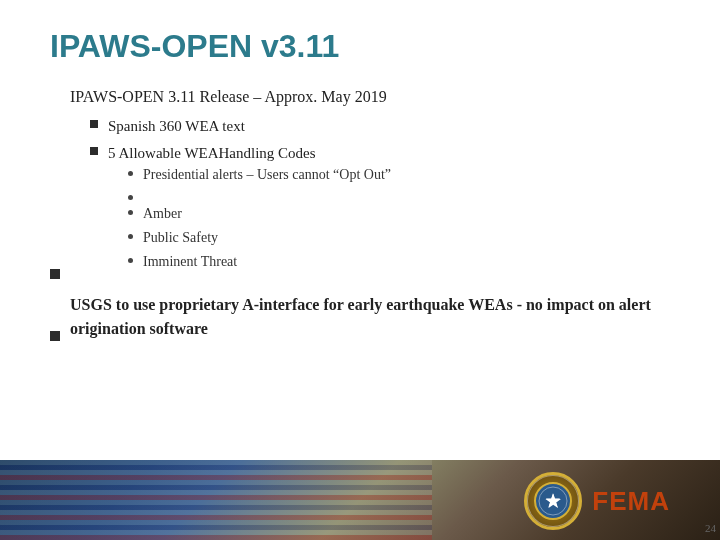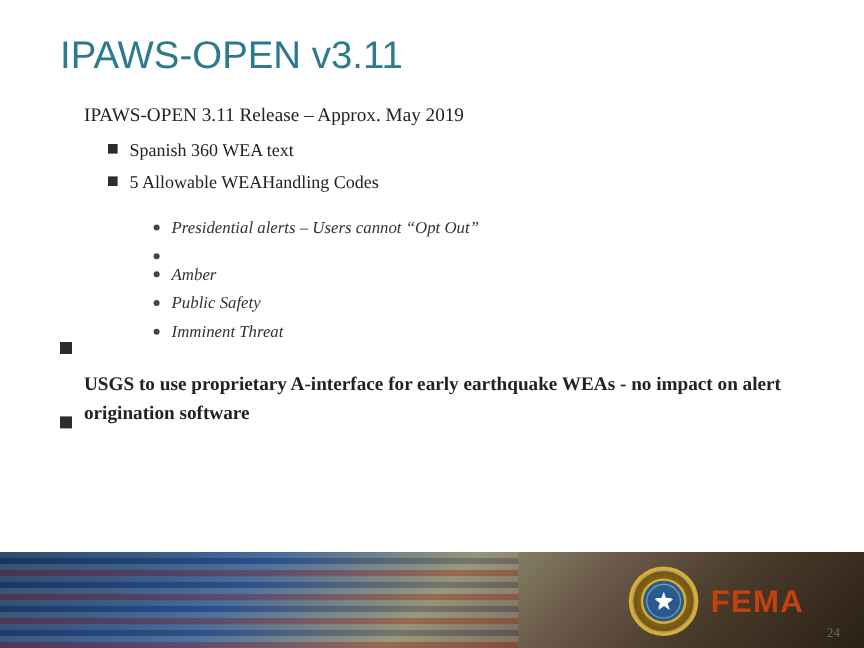--- a/index.html
+++ b/index.html
@@ -21,21 +21,21 @@
       position: relative;
     }
 
     .content-area {
       flex: 1;
       padding: 28px 50px 10px 50px;
     }
 
     .slide-title {
       font-size: 32px;
-      font-weight: normal;
+      font-weight: bold;
       color: #2c7b8c;
       margin-bottom: 20px;
       font-family: Arial, sans-serif;
     }
 
     .bullet-list {
       list-style: none;
       padding: 0;
     }
 
@@ -84,23 +84,22 @@
 
     .sub-bullet-text {
       font-size: 15px;
       color: #222;
       line-height: 1.5;
     }
 
     .dot-list {
       list-style: none;
       padding: 0;
-      margin-top: 16px;
+      margin-top: 0;
       margin-left: 20px;
-      font-style: italic;
     }
 
     .dot-item {
       display: flex;
       align-items: flex-start;
       margin-bottom: 3px;
     }
 
     .dot {
       width: 5px;
@@ -219,21 +218,21 @@
       font-size: 26px;
       font-weight: bold;
       color: #c2410c;
       font-family: Arial, sans-serif;
       letter-spacing: 1px;
     }
 
     .page-number {
       position: absolute;
       bottom: 6px;
-      right: 20px;
+      right: 4px;
       font-size: 11px;
       color: #666;
       font-family: Liberation Serif, serif;
     }
   </style>
 </head>
 <body>
 
 <div class="slide">
   <div class="content-area">

